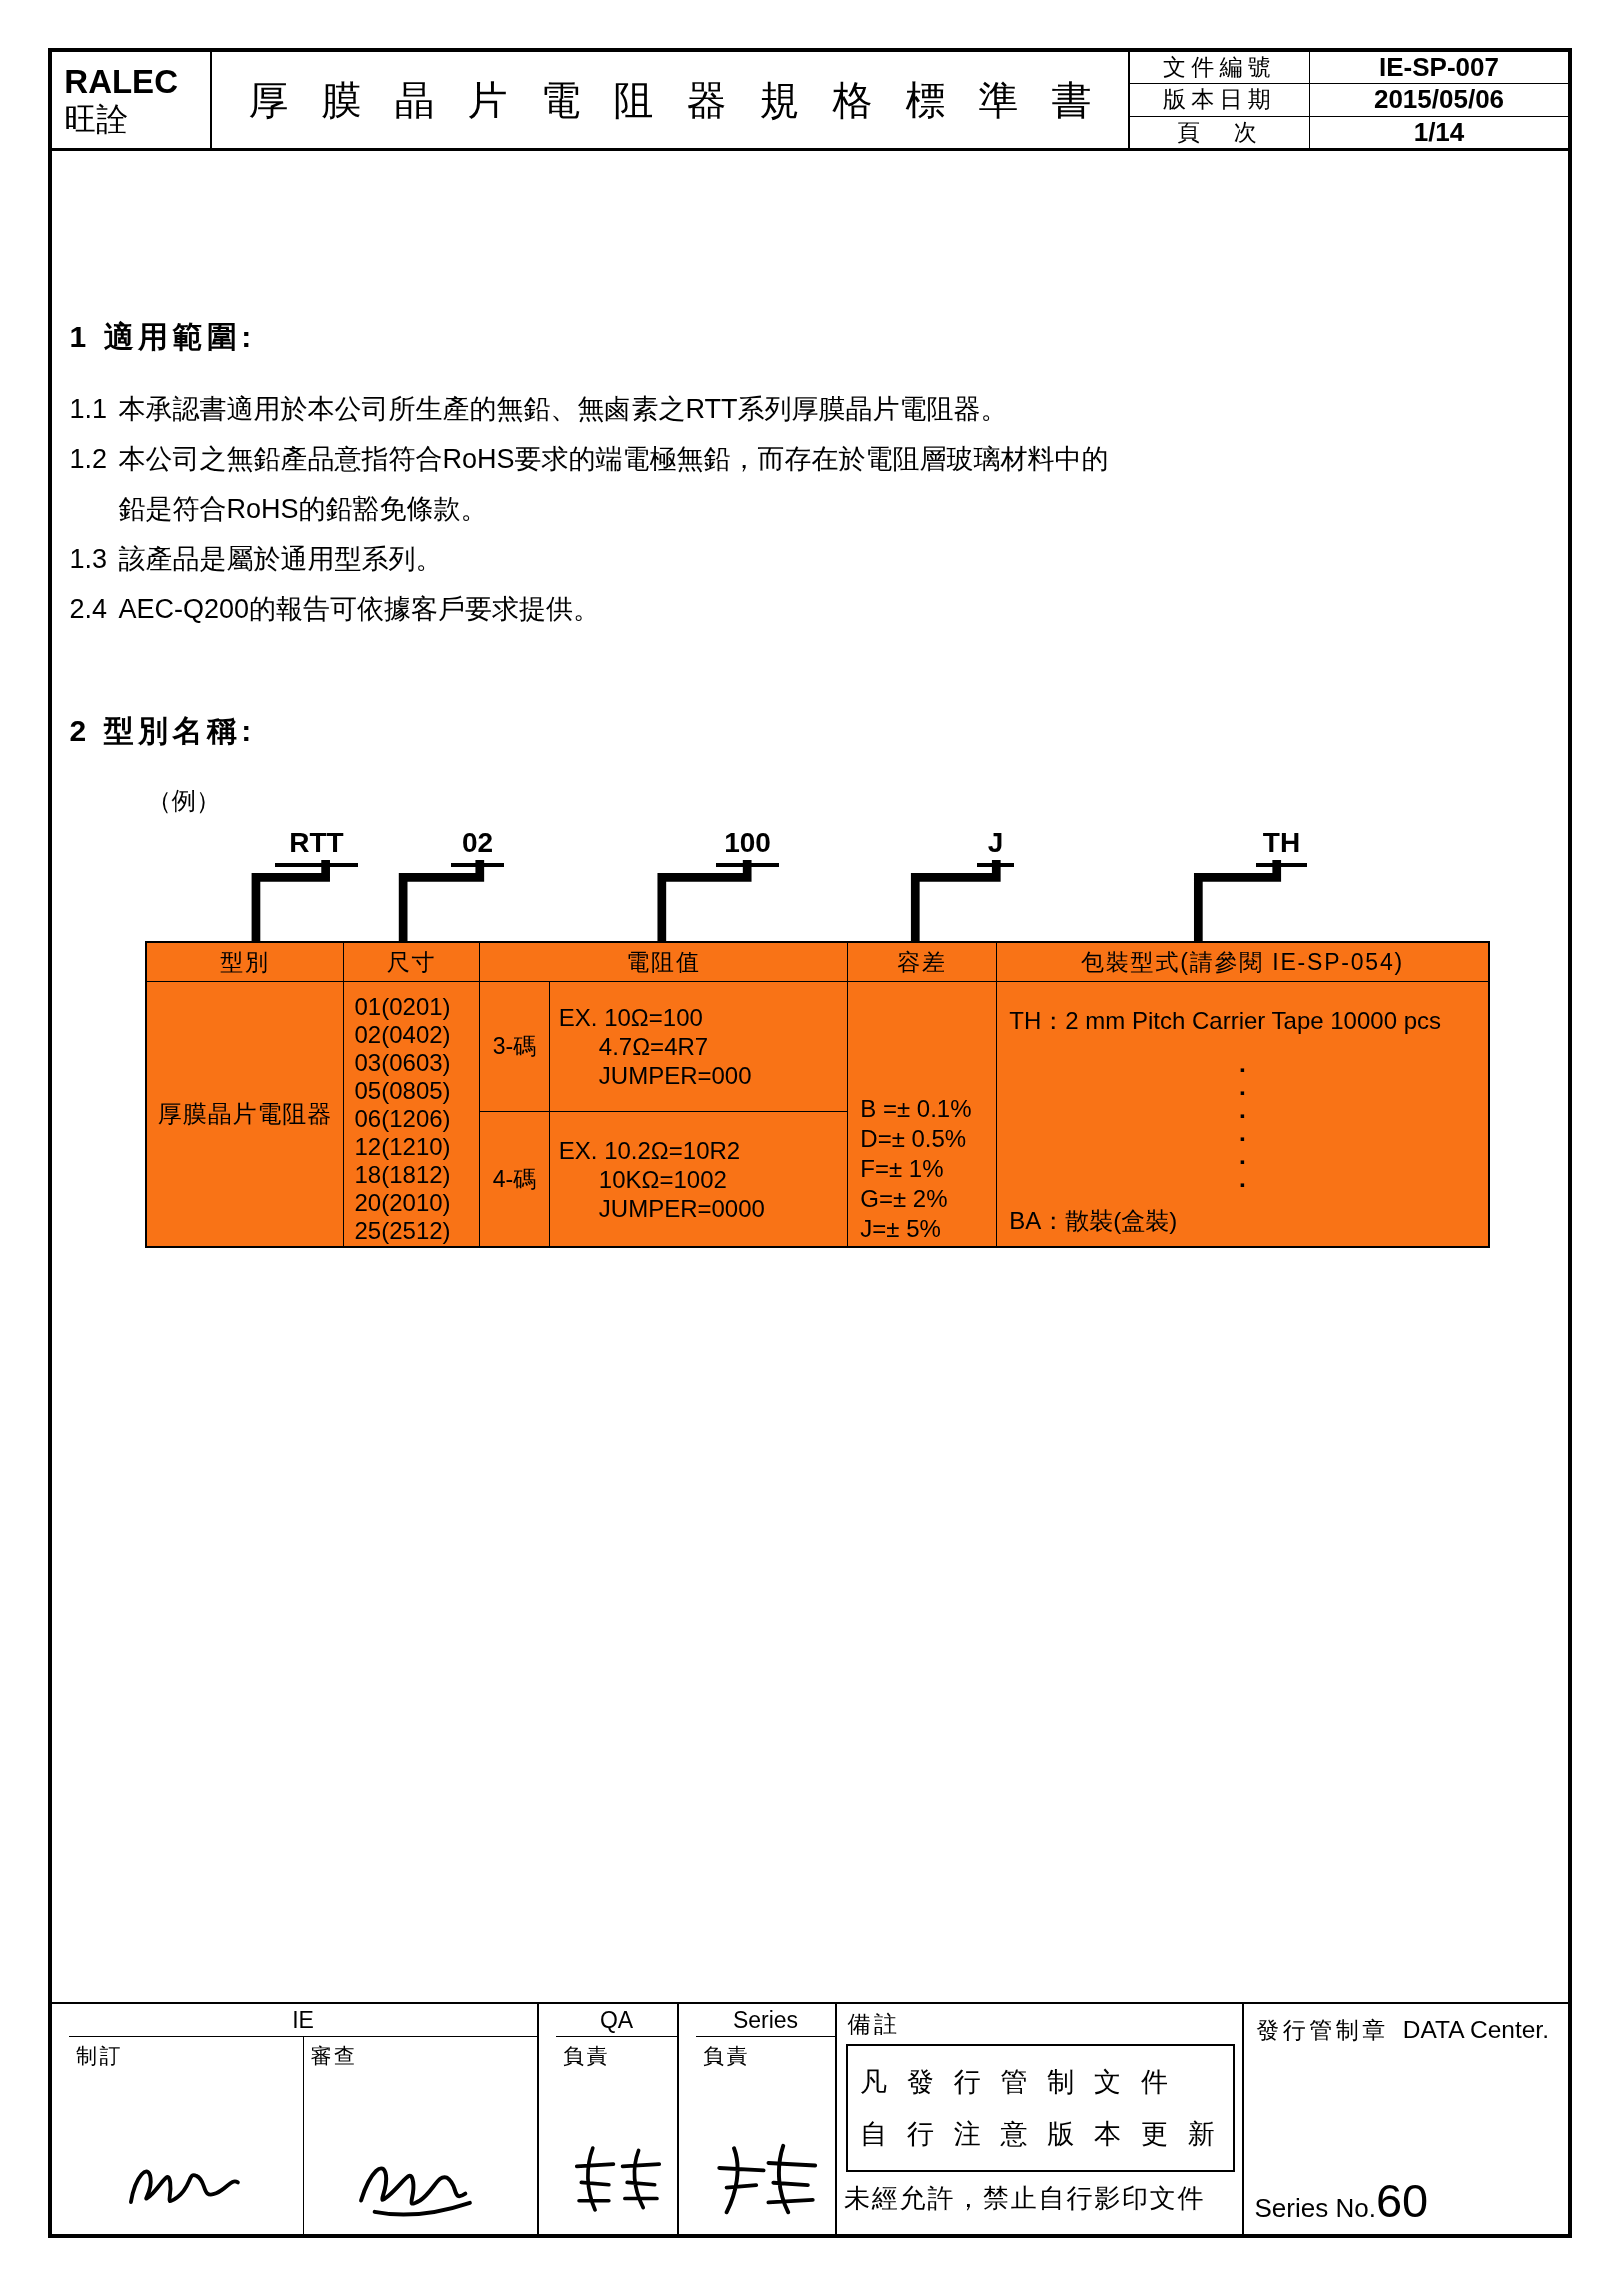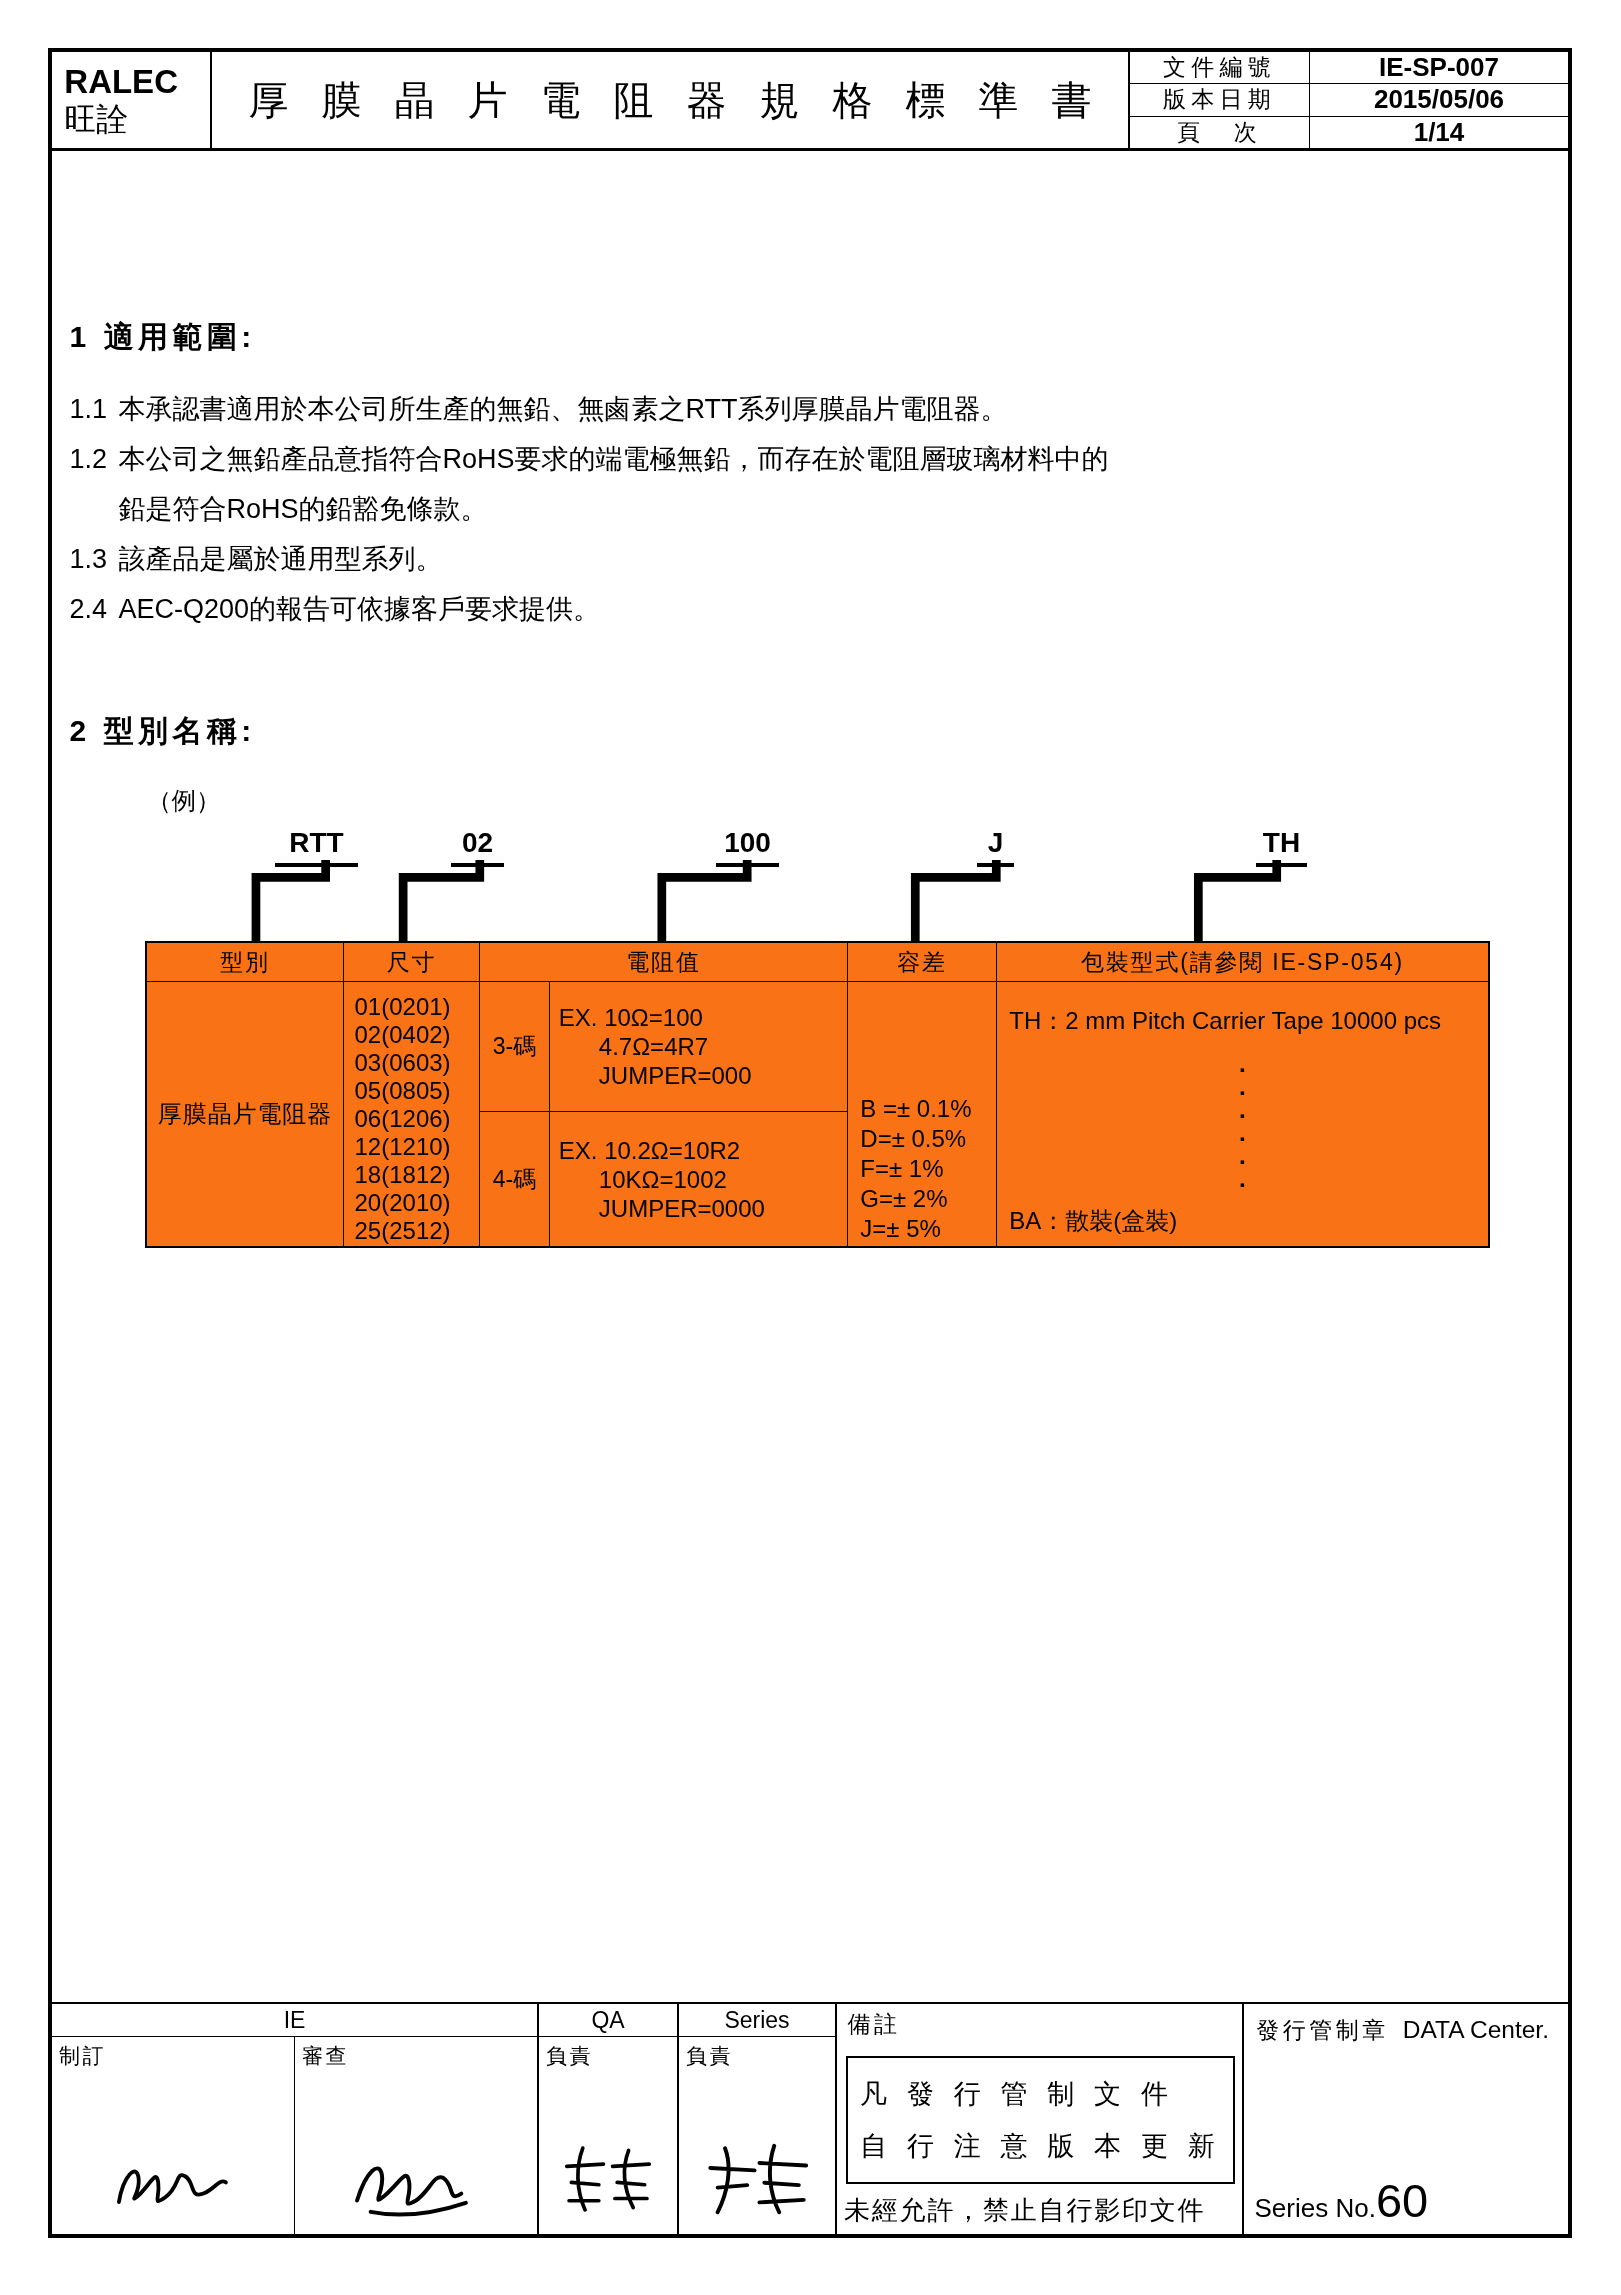--- a/index.html
+++ b/index.html
@@ -66,35 +66,35 @@
   .res-code { width:70px; flex:none; border-right:1.8px solid #000; display:flex; align-items:center; justify-content:center; font-size:23px; }
   .res-ex { flex:1; display:flex; align-items:center; padding-left:8.8px; font-size:24px; line-height:29px; white-space:pre; }
   .td-tol { padding:112px 0 0 12.3px; font-size:24px; line-height:30px; white-space:pre-line; }
   .td-pack { display:flex; flex-direction:column; font-size:24px; }
   .pack-th { padding:23px 0 0 12.3px; flex:none; }
   .pack-dots { flex:1; display:flex; align-items:center; justify-content:center; white-space:pre-line; font-size:24.5px; font-weight:bold; line-height:23px; text-align:center; }
   .pack-ba { padding:0 0 8.8px 12.3px; flex:none; }
 
   
   .footer { position:absolute; left:0; right:0; bottom:0; height:232px; border-top:2.6px solid #000; display:flex; background:#fff; }
-  .f-col { border-right:2.6px solid #000; display:flex; flex-direction:column; }
+  .f-col { border-right:2.6px solid #000; display:flex; flex-direction:column;padding-left:17px; }
   .f-col:last-child { border-right:none; }
   .f-ie { width:487px; flex:none; }
   .f-qa { width:140px; flex:none; }
   .f-sales { width:158px; flex:none; }
   .f-dept { height:33px; flex:none; border-bottom:1.8px solid #000; text-align:center; line-height:33px; font-size:23px; }
   .f-body { flex:1; display:flex; min-height:0; }
   .f-cell { flex:1; border-right:1.8px solid #000; padding:5.3px 7px; display:flex; flex-direction:column; overflow:hidden; }
   .f-cell:last-child { border-right:none; }
   .f-role { font-size:21px; letter-spacing:2.6px; }
   .sig { margin:auto auto 3.5px auto; display:block; }
 
   .f-remark { width:407px; flex:none; padding:3.5px 7px; }
   .f-remark-label { font-size:23px; margin:1.8px 0 3.5px 3.5px; letter-spacing:3.5px; }
-  .f-remark-box { border:2.6px solid #000; margin-left:1.8px; width:389px; height:128px; padding:10.5px 12.3px; display:flex; flex-direction:column; justify-content:space-around; font-size:27px; word-spacing:12.3px; white-space:nowrap; overflow:hidden;margin-top:12px; }
+  .f-remark-box { border:2.6px solid #000; margin-left:1.8px; width:389px; height:128px; padding:10.5px 12.3px; display:flex; flex-direction:column; justify-content:space-around; font-size:27px; word-spacing:12.3px; white-space:nowrap; overflow:hidden; }
   .f-notice { margin-top:8.8px; font-size:26px; letter-spacing:1.8px; white-space:nowrap; overflow:hidden; }
 
   .f-stamp { flex:1; padding:10.5px 12.3px; position:relative; }
   .f-stamp-top { display:flex; gap:14px; align-items:baseline; }
   .f-stamp-label { font-size:23px; letter-spacing:3.5px; }
   .f-stamp-value { font-size:24.5px; }
   .f-series { position:absolute; left:10.5px; bottom:10.5px; display:flex; align-items:baseline; }
   .f-series-label { font-size:26px; }
   .f-series-value { font-size:47px; line-height:0.9; }
 </style>

